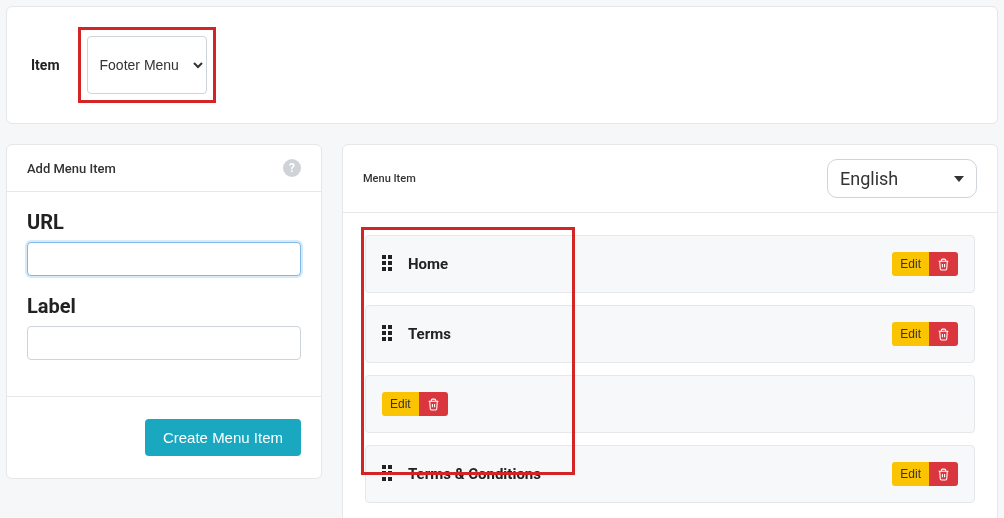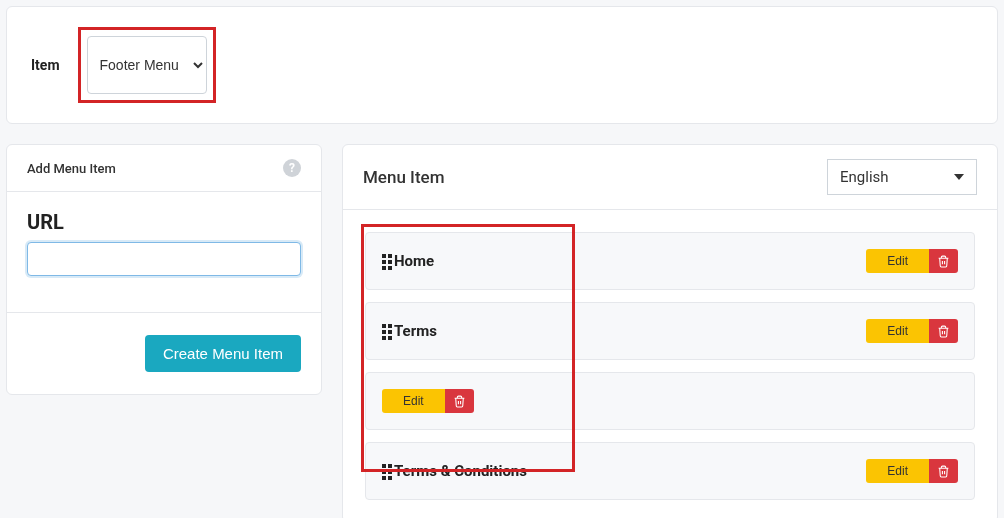--- a/index.html
+++ b/index.html
@@ -112,29 +112,29 @@
   }
   
   .right-header {
     padding: 14px 20px;
     border-bottom: 1px solid #e5e7eb;
     display: flex;
     align-items: center;
     justify-content: space-between;
   }
   .right-header h3 {
-    font-size: 17px;
+    font-size: 11px;
     font-weight: 500;
     color: #333;
   }
   .lang-select {
     border: 1px solid #ced4da;
-    border-radius: 0;
+    border-radius: 10px;
     padding: 8px 30px 8px 12px;
-    font-size: 15px;
+    font-size: 18px;
     background: #fff;
     min-width: 150px;
     position: relative;
     cursor: pointer;
     display: inline-flex;
     align-items: flex-end;
     justify-content: space-between;
   }
   .caret-down {
     width: 0; height: 0;
@@ -164,21 +164,22 @@
     background: #f7f8fa;
     padding: 16px 16px;
     display: flex;
     align-items: center;
     justify-content: space-between;
     margin-bottom: 12px;
   }
   .menu-item-row:last-child { margin-bottom: 0; }
   .item-left {
     display: flex;
-    align-items: flex-end;
+    align-items: flex-start;
+    gap: 14px;
   }
   .drag-icon {
     display: inline-flex;
     flex-wrap: wrap;
     width: 12px;
     gap: 2px;
   }
   .drag-icon span {
     width: 4px; height: 4px;
     background: #222;
@@ -189,21 +190,21 @@
     color: #222;
     font-size: 15px;
   }
   .item-actions {
     display: inline-flex;
   }
   .btn-edit {
     background: #fbc402;
     color: #333;
     border: none;
-    padding: 5px 21px;
+    padding: 5px 8px;
     font-size: 12px;
     border-radius: 3px 0 0 3px;
     cursor: pointer;
   }
   .btn-delete {
     background: #d9363e;
     color: #fff;
     border: none;
     padding: 5px 8px;
     font-size: 12px;
@@ -232,20 +233,24 @@
   <div class="left-col">
     <div class="card">
       <div class="card-header">
         <h3>Add Menu Item</h3>
         <span class="help-icon">?</span>
       </div>
       <div class="card-body">
         <div class="form-group">
           <label>URL</label>
           <input type="text" class="form-control focused" value="" style="">
+        </div>
+        <div class="form-group">
+          <label>Label</label>
+          <input type="text" class="form-control" value="" style="">
         </div>
       </div>
       <div class="card-footer">
         <button class="btn-primary">Create Menu Item</button>
       </div>
     </div>
   </div>
 
   <div class="right-col">
     <div class="card">

